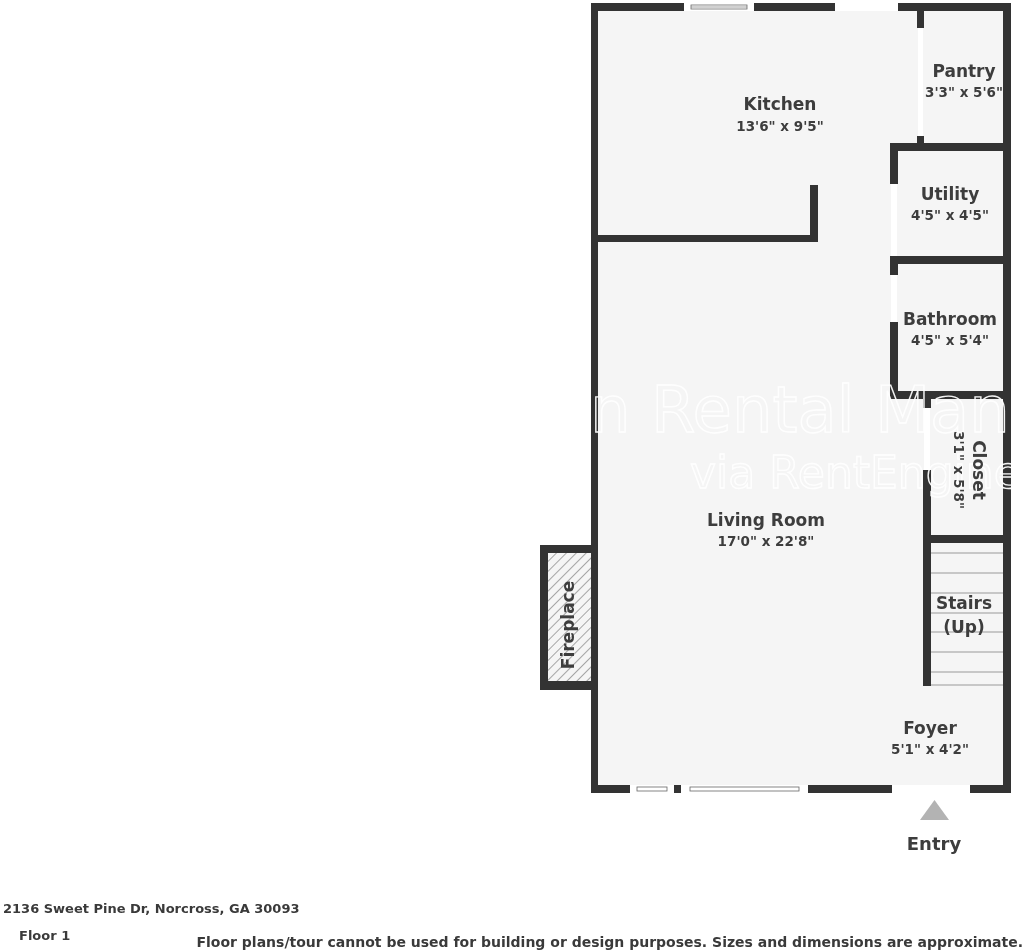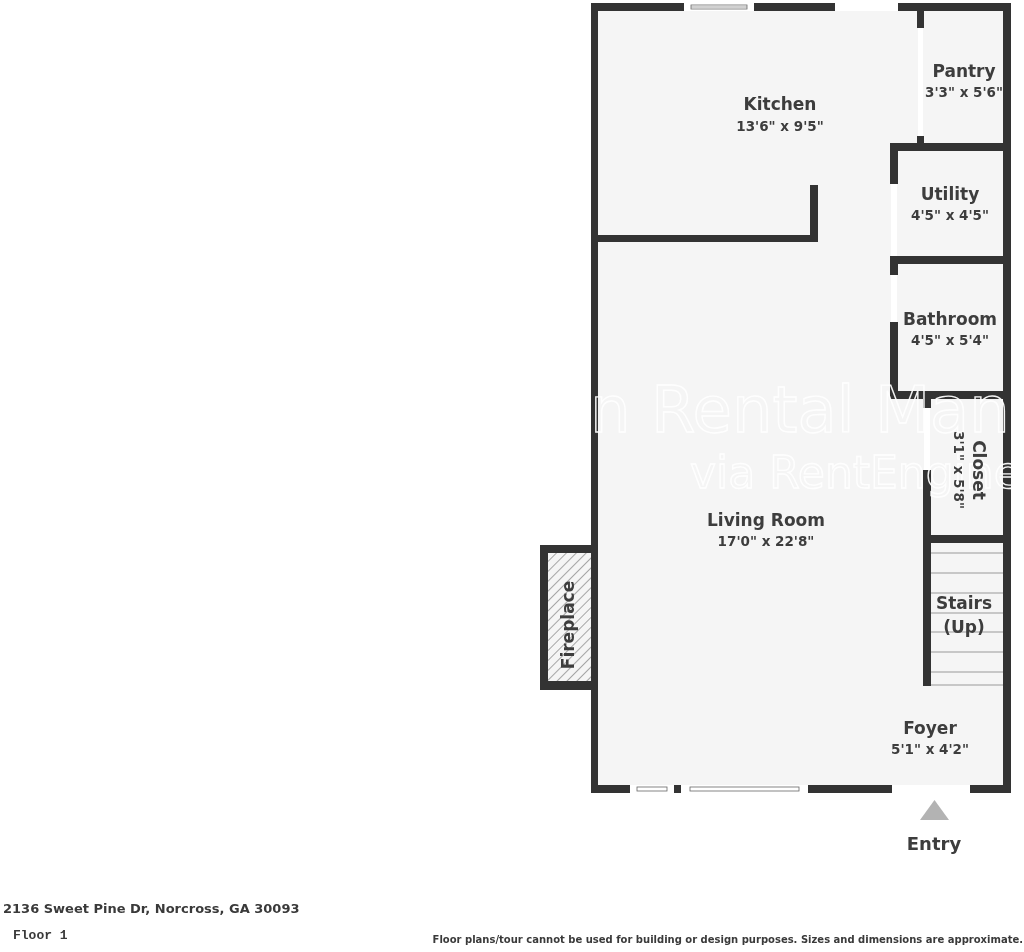--- a/index.html
+++ b/index.html
@@ -5,22 +5,22 @@
   html, body { margin: 0; padding: 0; background: #ffffff; }
   body { width: 1024px; height: 952px; position: relative; overflow: hidden;
          font-family: "DejaVu Sans", "Liberation Sans", sans-serif; color: #3a3a3a; }
   #plan { position: absolute; left: 0; top: 0; width: 1024px; height: 952px; }
   .room-name { font-family: "DejaVu Sans", sans-serif; font-weight: bold; font-size: 17px; fill: #3d3d3d; }
   .room-dim { font-family: "DejaVu Sans", sans-serif; font-weight: bold; font-size: 13.5px; fill: #3d3d3d; }
   .entry-label { font-family: "DejaVu Sans", sans-serif; font-weight: bold; font-size: 18px; fill: #3d3d3d; }
   .watermark { font-family: "DejaVu Sans", sans-serif; font-size: 64px; fill: none; stroke: #ffffff; stroke-width: 1.4; opacity: 0.95; }
   .watermark2 { font-family: "DejaVu Sans", sans-serif; font-size: 44px; fill: none; stroke: #ffffff; stroke-width: 1.4; opacity: 0.95; }
   .footer-address { position: absolute; left: 3px; top: 901px; font-size: 13px; font-weight: bold; color: #3a3a3a; }
-  .footer-floor { position: absolute; left: 13px; top: 928px; font-size: 13px; font-weight: bold; color: #3a3a3a; font-family: Liberation Mono, monospace; }
-  .footer-disclaimer { position: absolute; right: 1px; top: 934px; font-size: 10px; font-weight: bold; color: #3a3a3a; white-space: nowrap; margin-left: 12px; }
+  .footer-floor { position: absolute; left: 19px; top: 928px; font-size: 13px; font-weight: bold; color: #3a3a3a; }
+  .footer-disclaimer { position: absolute; right: 1px; top: 934px; font-size: 14px; font-weight: bold; color: #3a3a3a; white-space: nowrap; margin-left: 12px; }
 </style>
 </head>
 <body>
 
 <svg id="plan" viewBox="0 0 1024 952" xmlns="http://www.w3.org/2000/svg">
   <defs>
     <pattern id="hatch" patternUnits="userSpaceOnUse" width="7" height="7" patternTransform="rotate(45)">
       <rect width="7" height="7" fill="#f5f5f5"></rect>
       <line x1="0" y1="0" x2="0" y2="7" stroke="#555" stroke-width="1"></line>
     </pattern>

